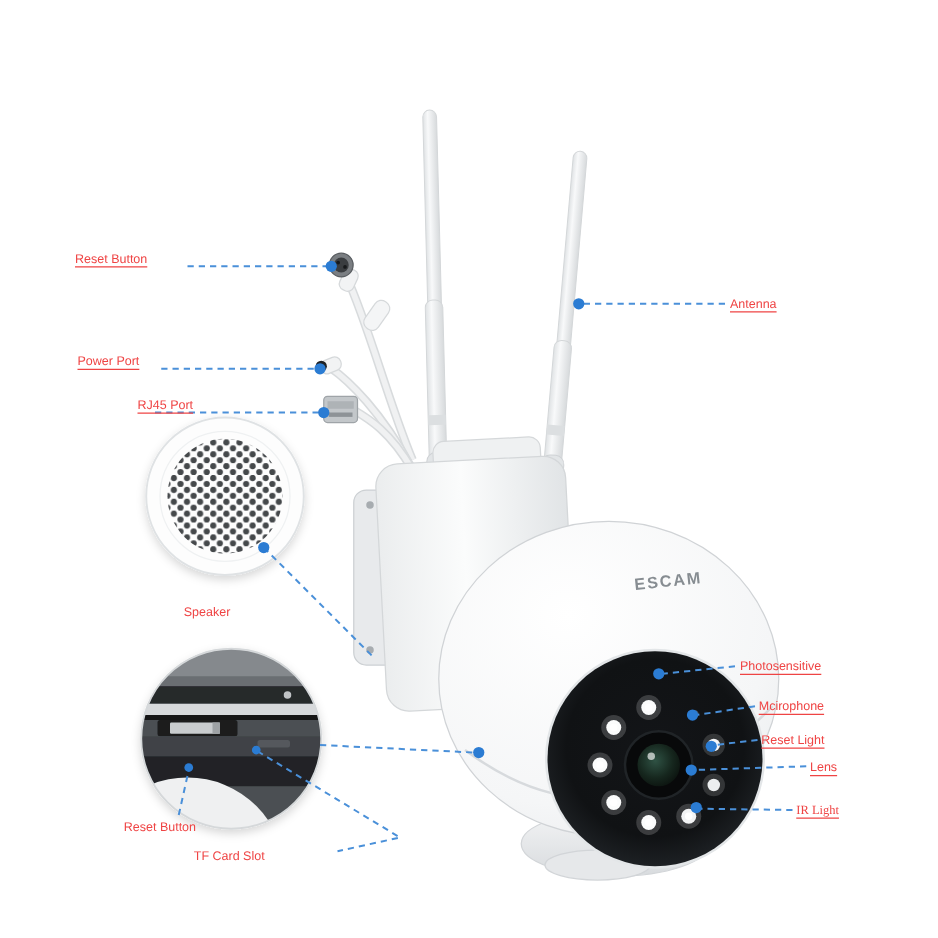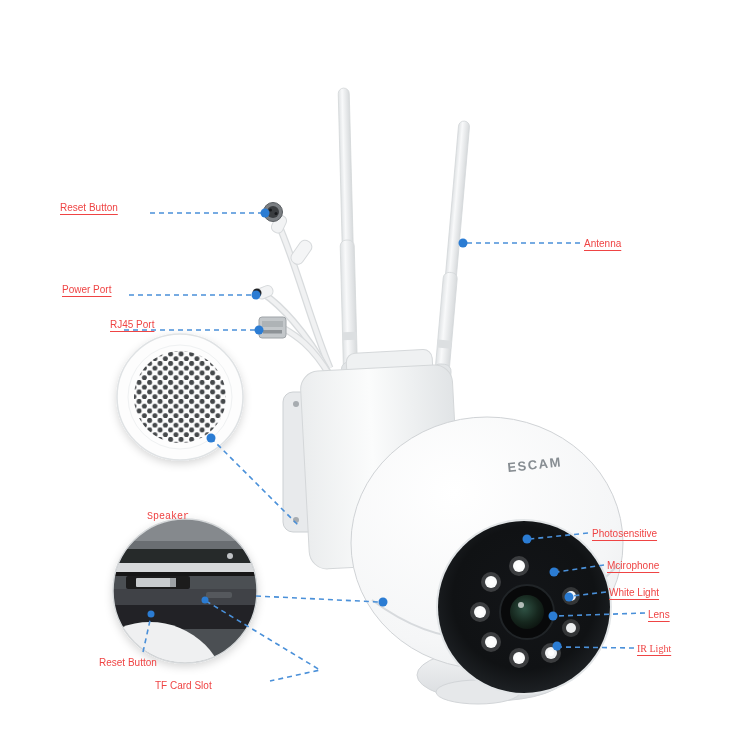--- a/index.html
+++ b/index.html
@@ -242,22 +242,22 @@
       <circle cx="569" cy="597" r="4.5"></circle>
       <circle cx="553" cy="616" r="4.5"></circle>
       <circle cx="557" cy="646" r="4.5"></circle>
     </g>
   </svg>
 
   <div class="label u" style="left:60px;  top:199px;">Reset Button</div>
   <div class="label u" style="left:62px;  top:281px;text-align:right;">Power Port</div>
   <div class="label u" style="left:62px;  top:316px;margin-left:48px;">RJ45 Port</div>
   <div class="label u" style="left:584px; top:235px;">Antenna</div>
-  <div class="label" style="left:147px; top:508px;font-family:Liberation Mono, monospace;">Speaker</div>
+  <div class="label" style="left:147px; top:482px;">Speaker</div>
   <div class="label" style="left:99px;  top:654px;">Reset Button</div>
   <div class="label" style="left:155px; top:677px;">TF Card Slot</div>
   <div class="label u" style="left:592px; top:525px;">Photosensitive</div>
   <div class="label u" style="left:607px; top:557px;">Mcirophone</div>
-  <div class="label u" style="left:609px; top:584px;">White Light</div>
+  <div class="label u" style="left:609px; top:584px;">Reset Light</div>
   <div class="label u" style="left:648px; top:606px;">Lens</div>
   <div class="label u" style="left:637px; top:640px;font-family:Liberation Serif, serif;">IR Light</div>
 
 </div>
 
 </body></html>

